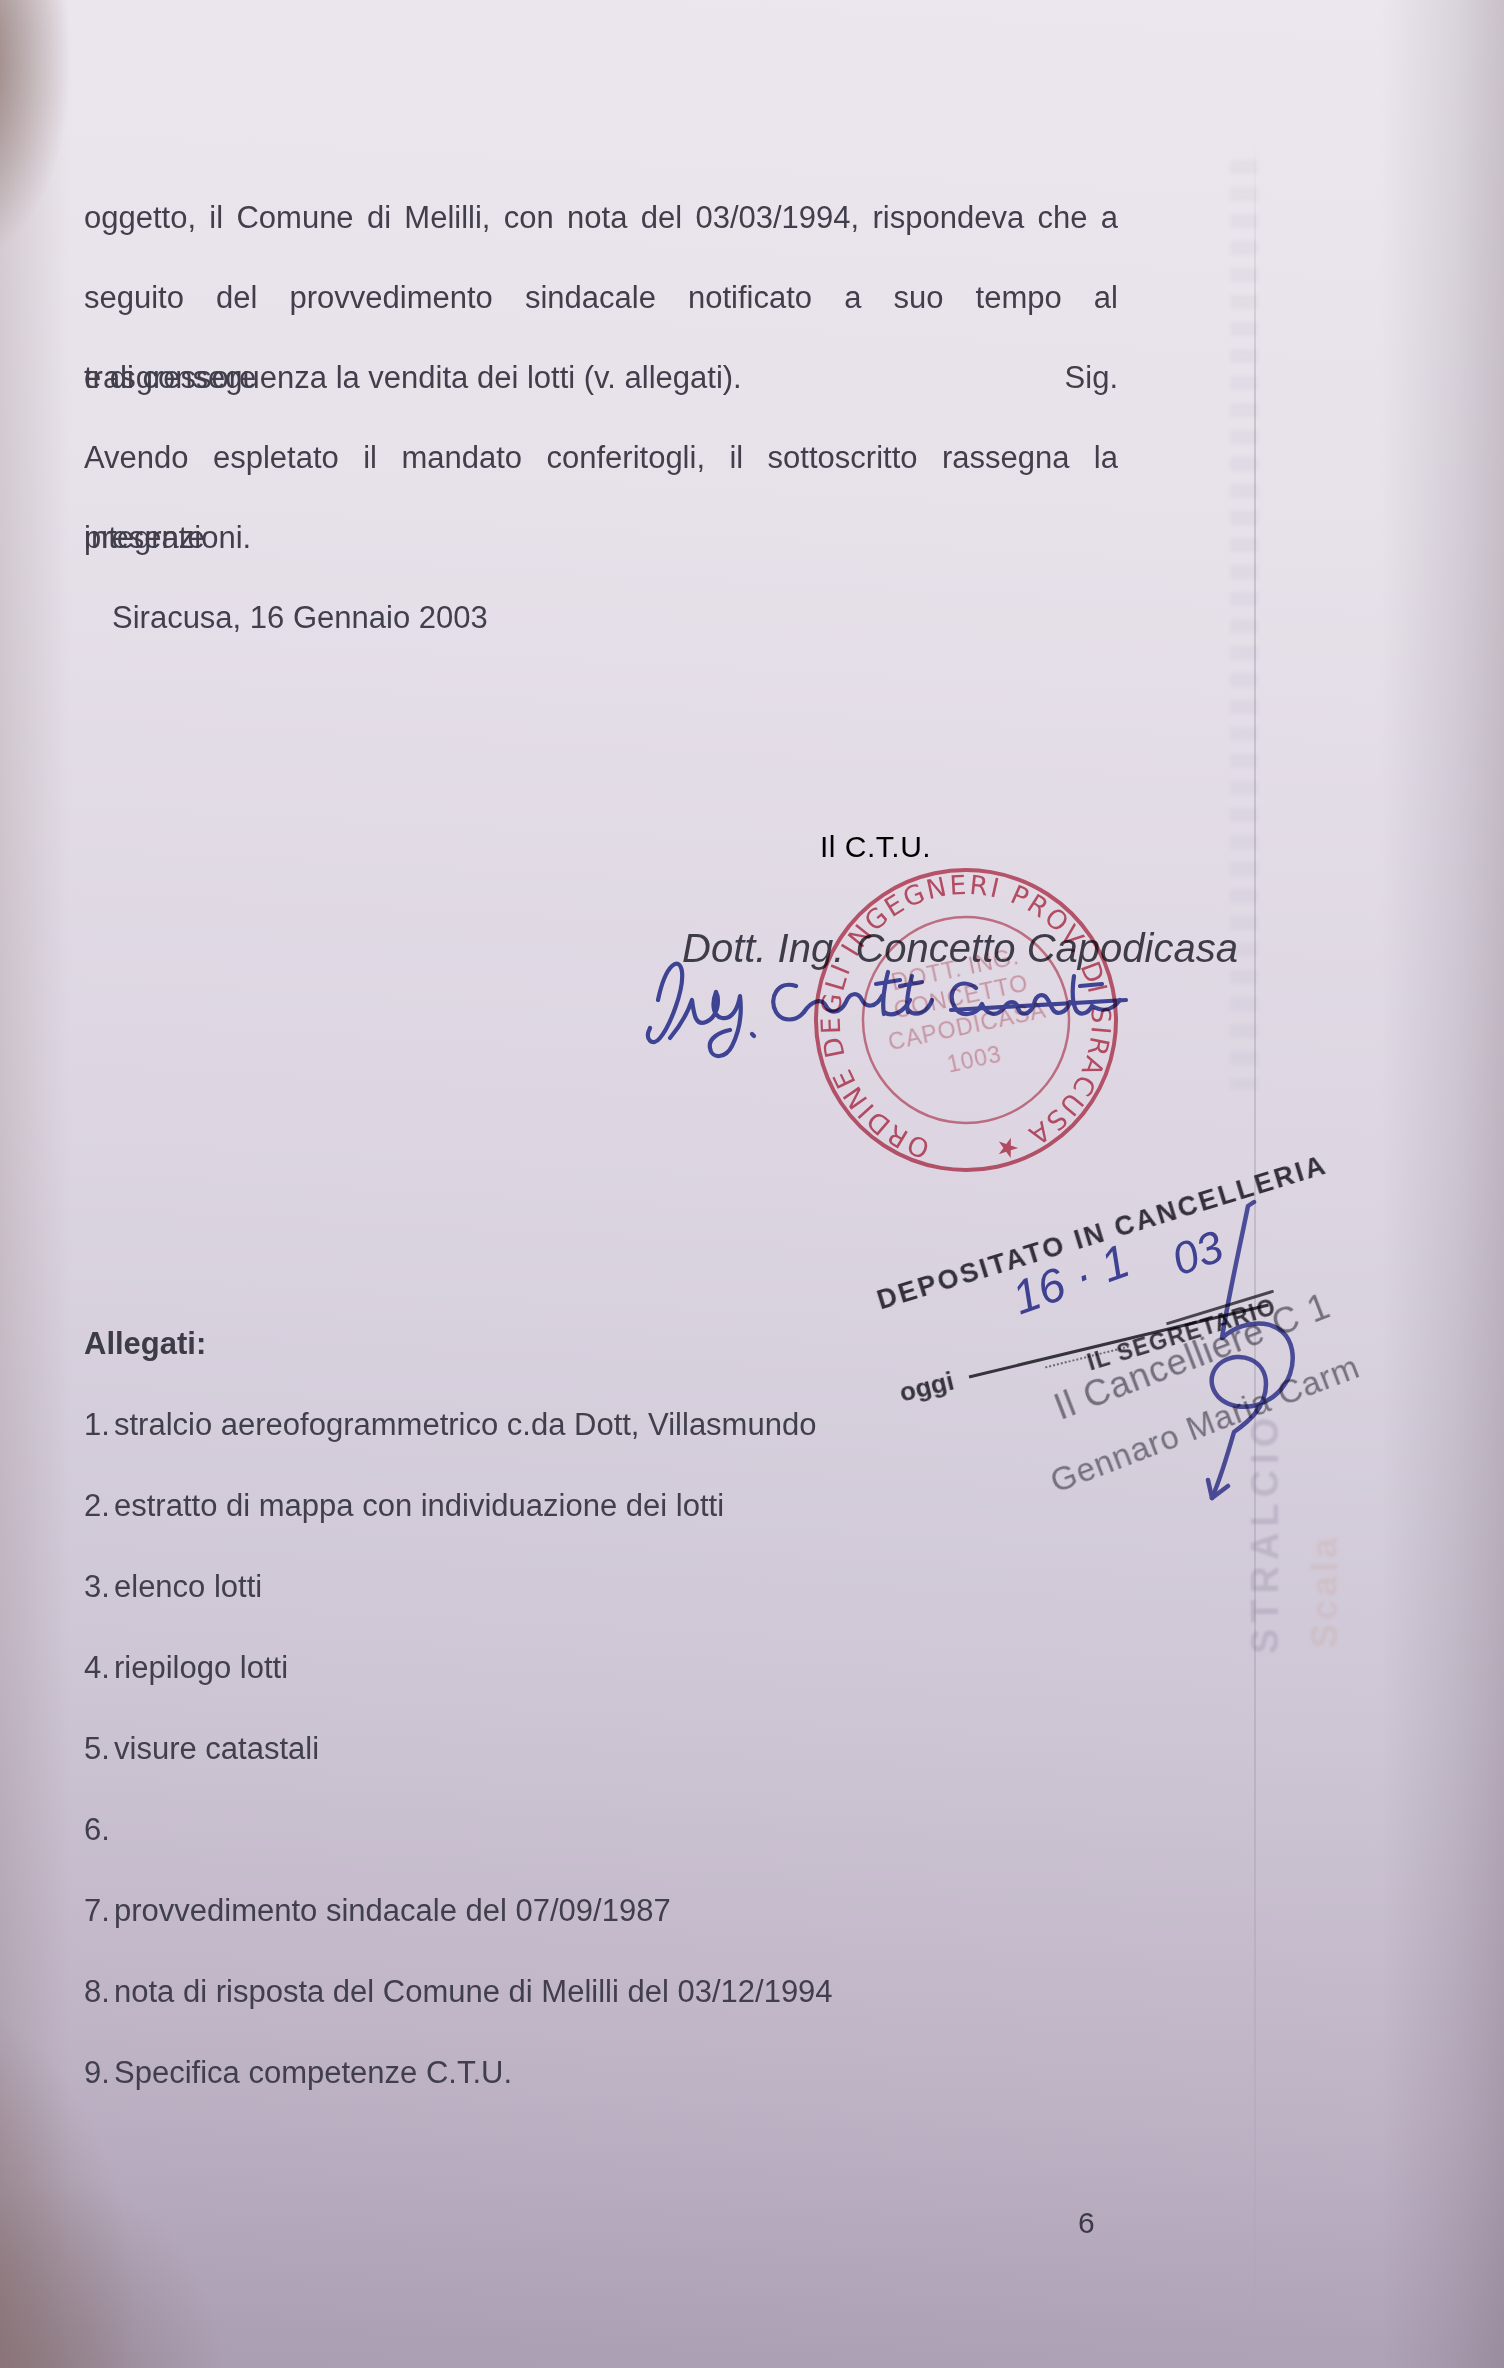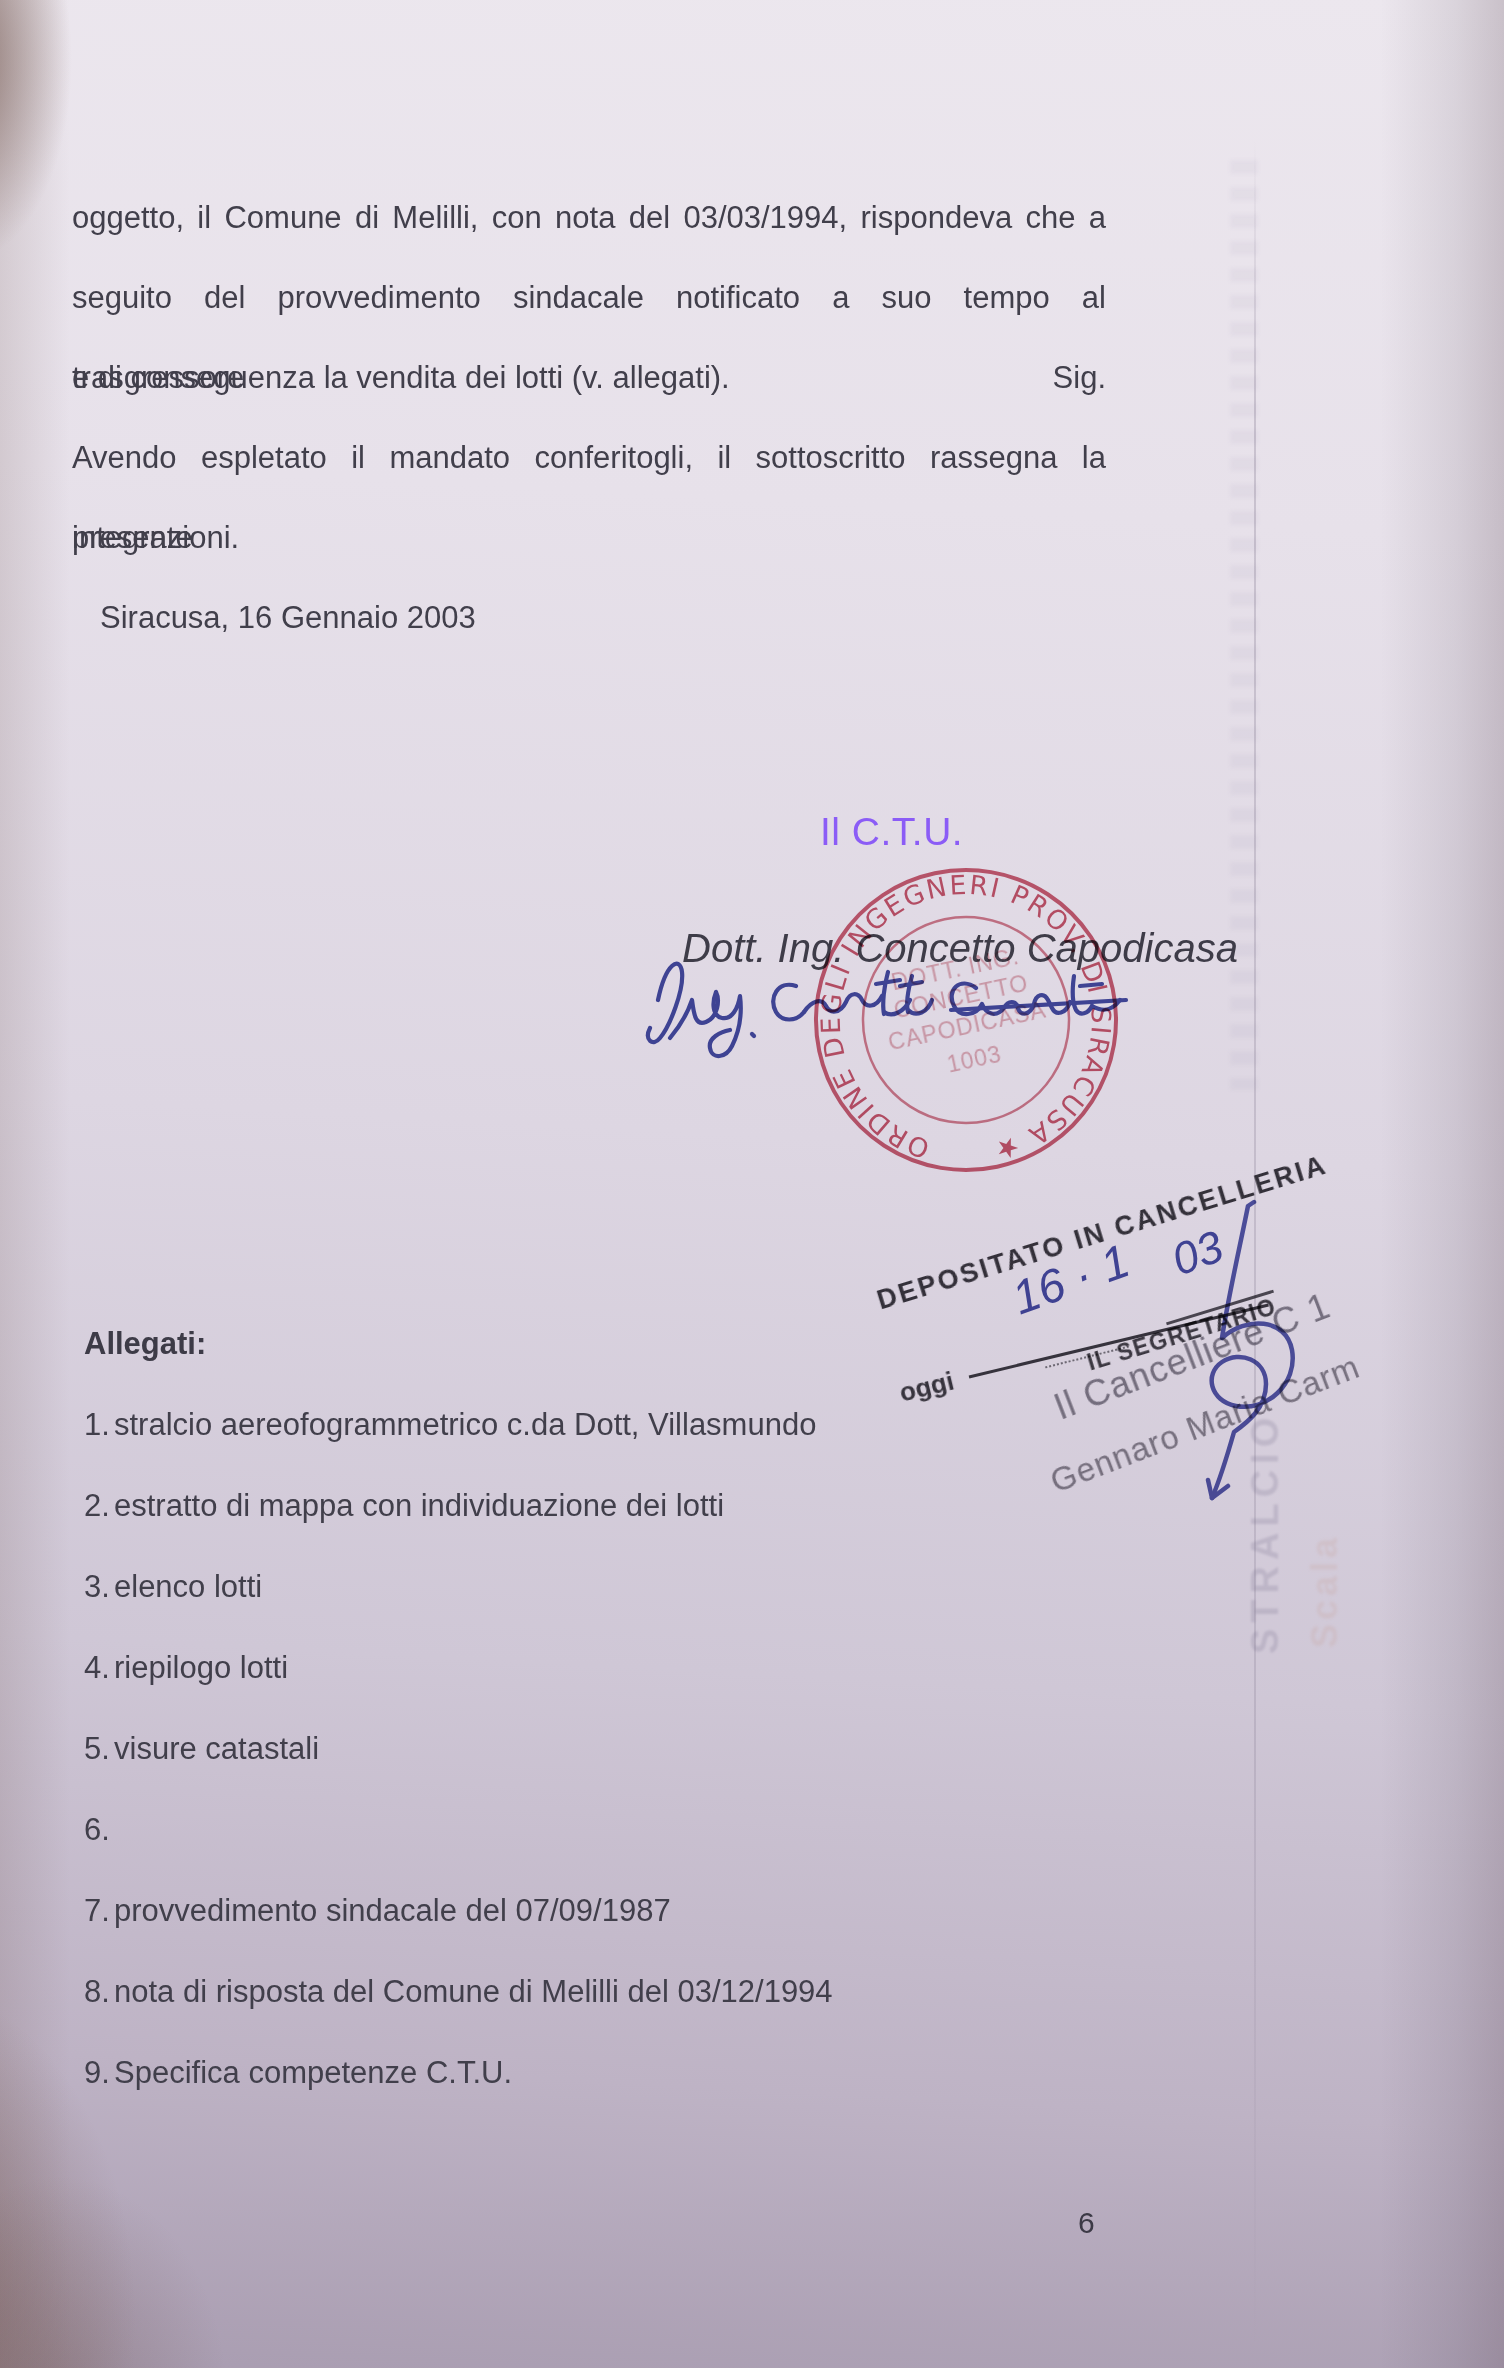--- a/index.html
+++ b/index.html
@@ -9,26 +9,26 @@
     background:
       radial-gradient(150px 280px at -36px 60px, rgba(96,64,52,.62), rgba(96,64,52,0) 72%),
       radial-gradient(300px 460px at -80px 2320px, rgba(116,86,76,.55), rgba(116,86,76,0) 72%),
       radial-gradient(240px 320px at 60px 2400px, rgba(104,76,70,.30), rgba(104,76,70,0) 70%),
       linear-gradient(90deg, rgba(105,78,72,.16) 0px, rgba(105,78,72,0) 70px),
       linear-gradient(90deg, rgba(60,45,60,0) 1380px, rgba(60,45,60,.10) 1455px, rgba(80,58,72,.22) 1504px),
       linear-gradient(183deg,#ece7ee 0%,#e7e1ea 22%,#ddd6e2 48%,#cfc7d6 70%,#beb3c5 87%,#a99db1 100%);
   }
   .abs{position:absolute;}
   
-  #bodytext{left:72px;top:178px;width:1034px;font-size:31px;line-height:80px;color:#413f4b;}
+  #bodytext{left:84px;top:178px;width:1034px;font-size:31px;line-height:80px;color:#413f4b;}
   #bodytext .ln{height:80px;white-space:nowrap;}
   #bodytext .just{white-space:normal;text-align:justify;text-align-last:justify;word-spacing:2px;}
   #bodytext .indent{padding-left:28px;}
   
-  #ctu-label{left:820px;top:810px;font-size:39px;letter-spacing:.5px;color:#8b5cf6;}
+  #ctu-label{left:820px;top:830px;font-size:30px;letter-spacing:.5px;color:#000000;}
   #ctu-name{left:682px;top:926px;font-size:40px;font-style:italic;color:#3e3c48;text-align:center;}
   
   #prof-stamp{left:806px;top:860px;mix-blend-mode:multiply;}
   
   #sig1{left:636px;top:942px;mix-blend-mode:multiply;}
   #sig2{left:1136px;top:1198px;mix-blend-mode:multiply;}
   
   .stampblack{color:#2b2931;mix-blend-mode:multiply;}
   #filing-title{left:878px;top:1286px;font-size:27px;font-weight:700;letter-spacing:2.5px;
     transform:rotate(-17deg);transform-origin:0 50%;opacity:.92;filter:blur(.3px);}

